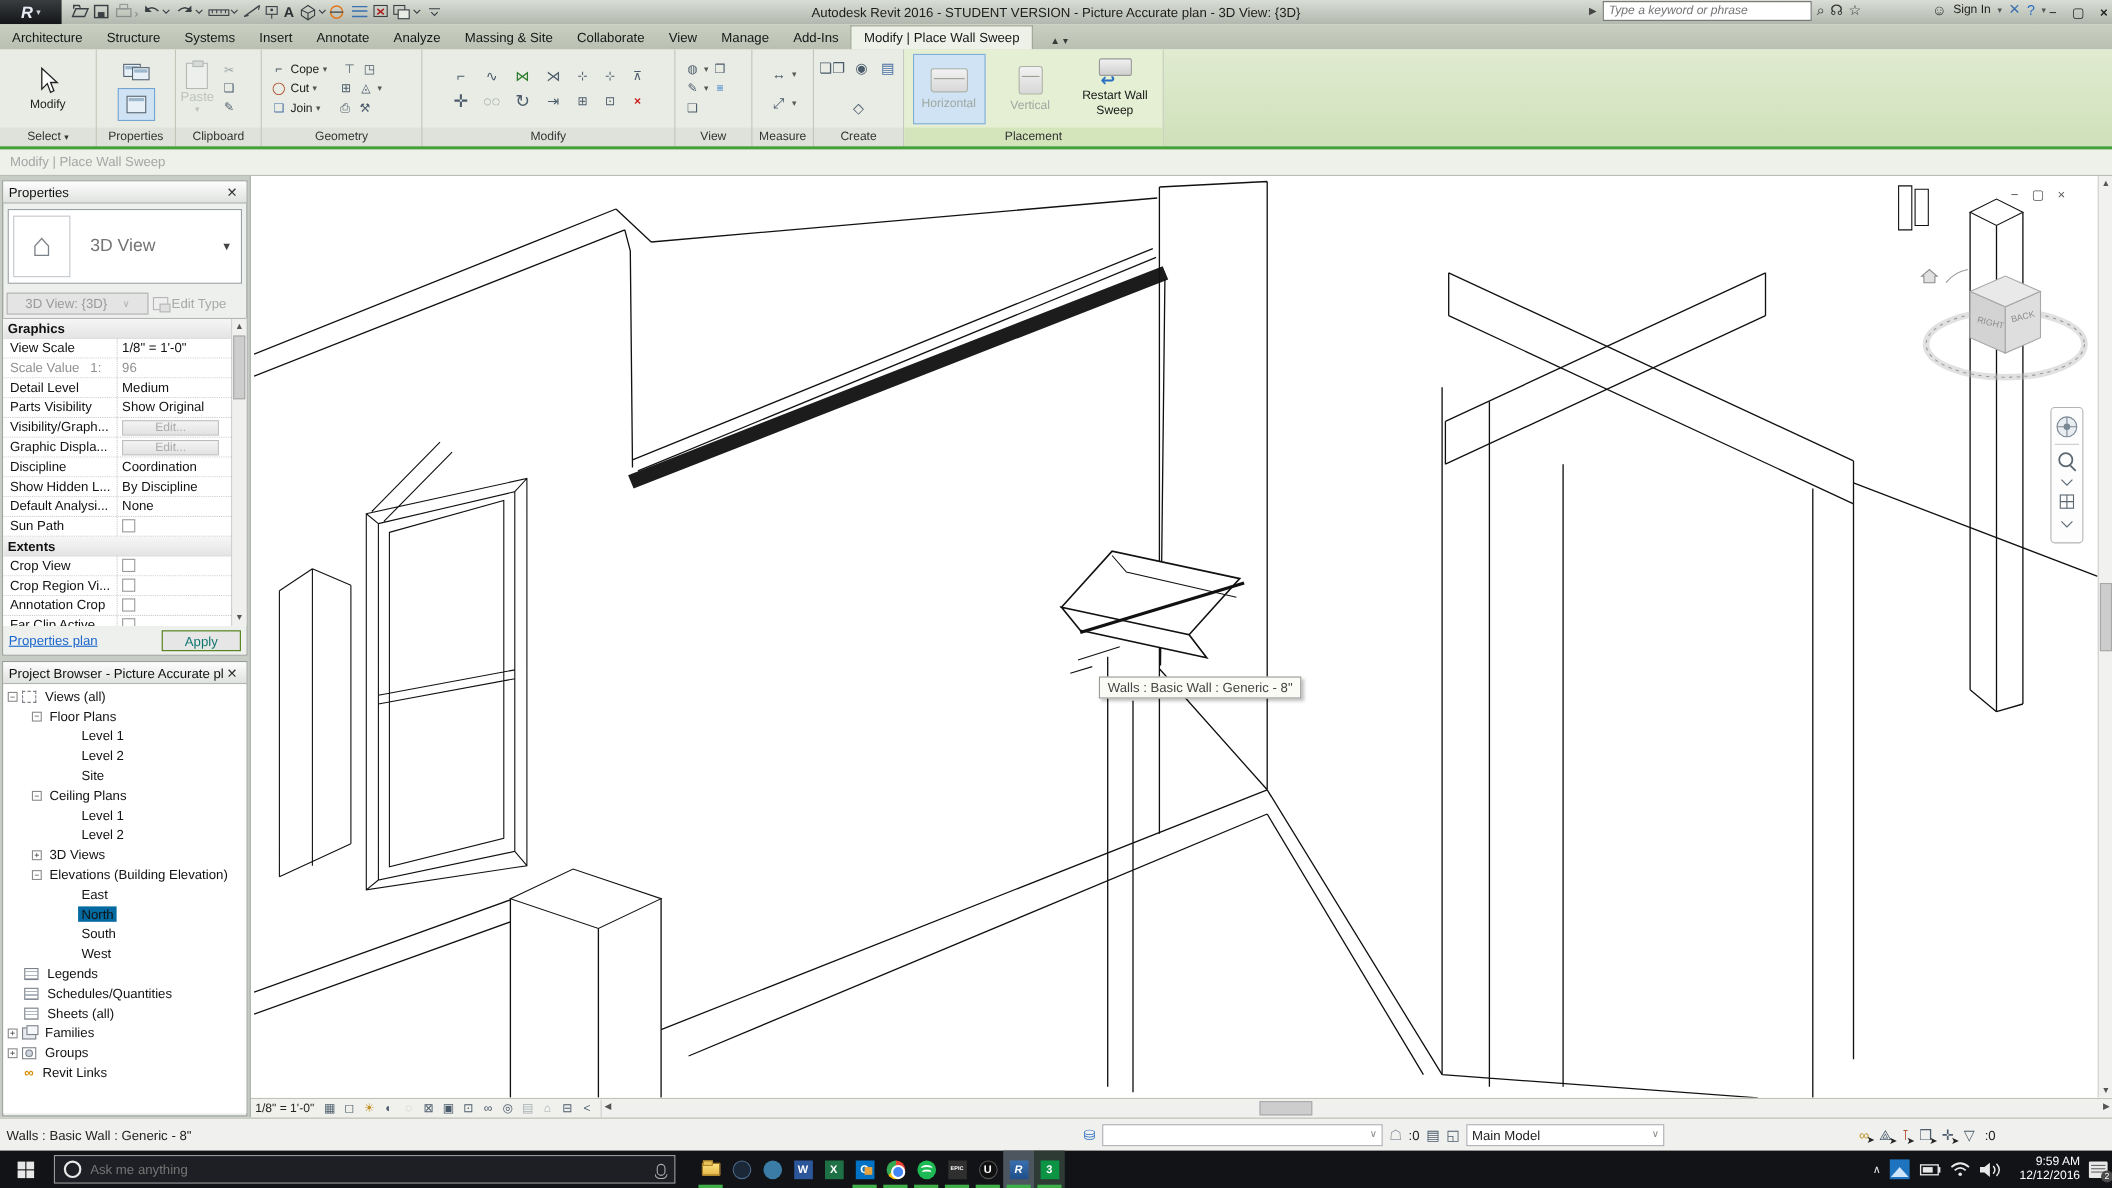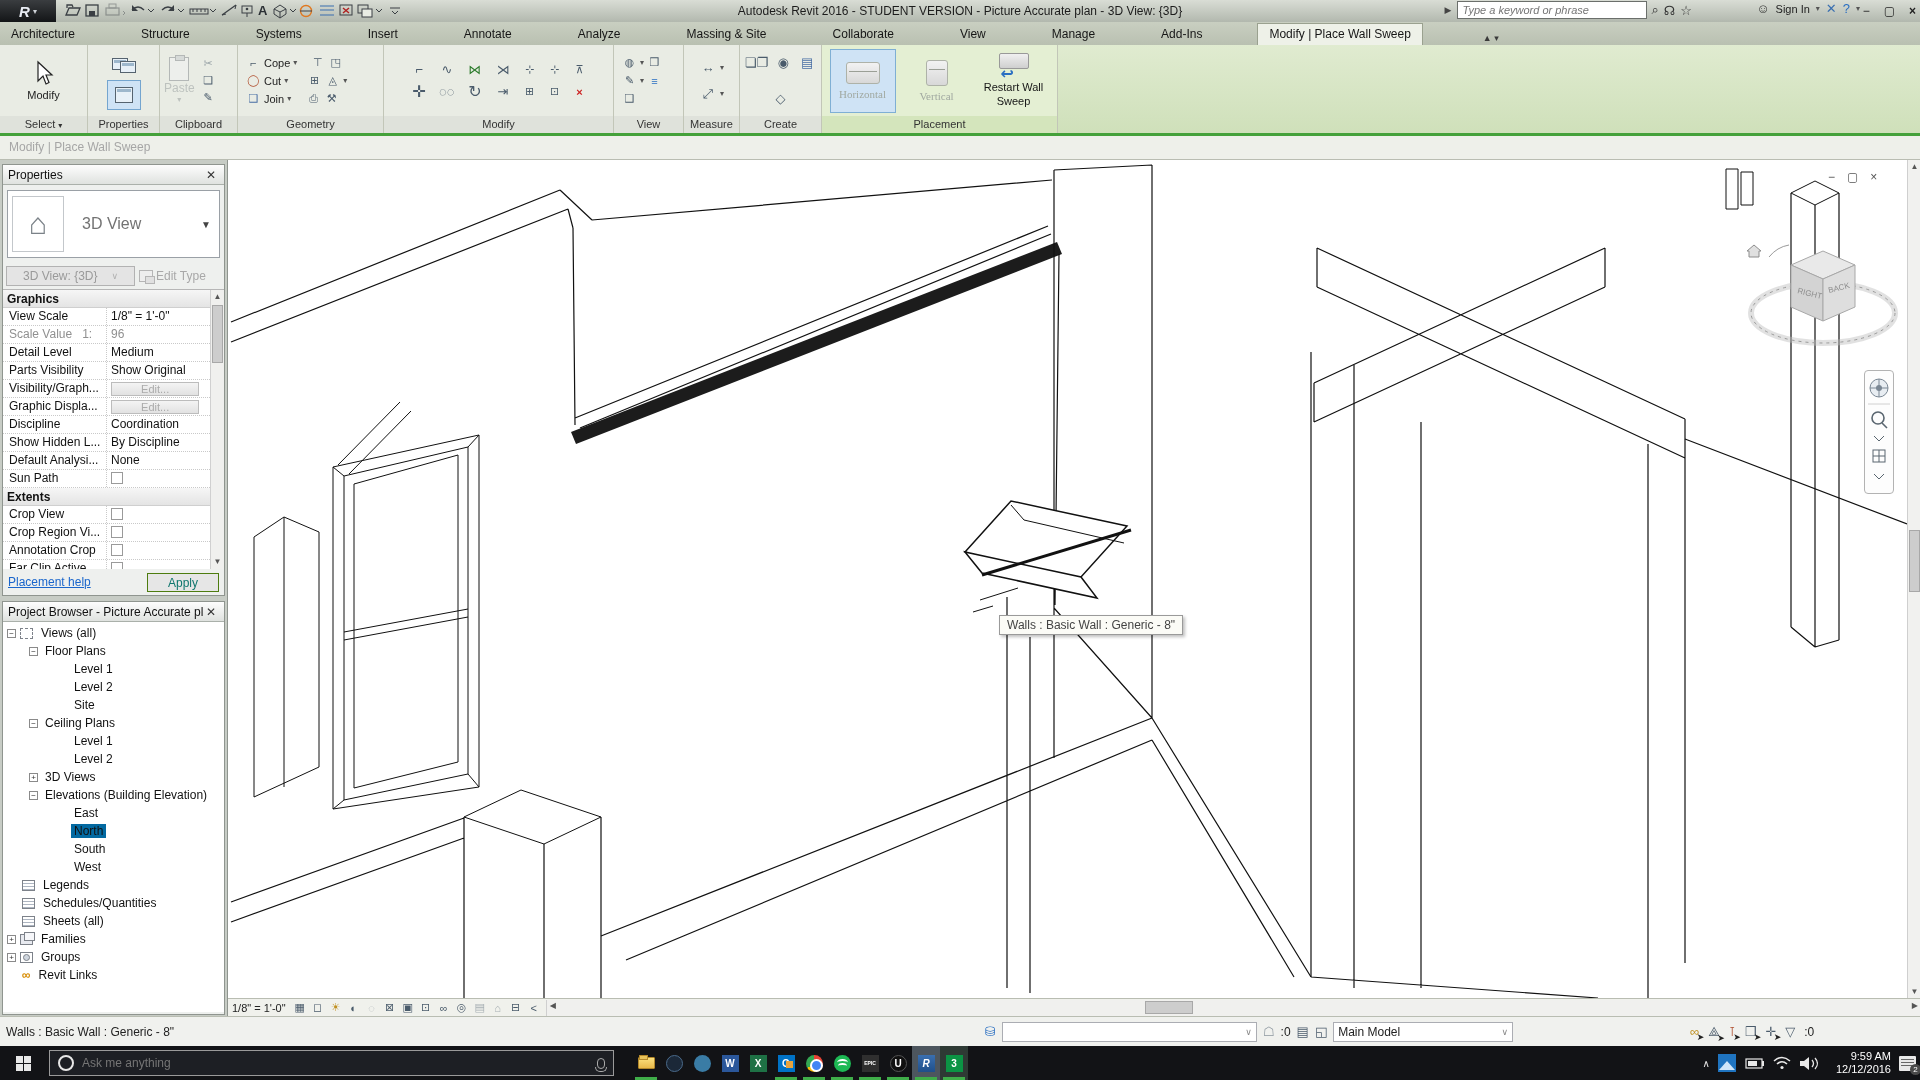--- a/index.html
+++ b/index.html
@@ -23,21 +23,21 @@
     font-style:italic; color:#888; font-size:11px; padding:0 5px;
     font-family:"Liberation Sans",sans-serif; }
   .ic-glyph { font-size:13px; color:#333; }
   .signin-area { position:absolute; right:60px; top:1px; display:flex; align-items:center; gap:6px; }
   .signin-label { font-size:11px; color:#222; }
   .win-controls { position:absolute; right:4px; top:0; display:flex; gap:14px; align-items:center; height:22px; }
   .win-controls span { font-size:12px; color:#222; }
 
   
   .tabrow { position:absolute; top:22px; left:0; width:1920px; height:23px;
-    background:linear-gradient(#c9cfc1,#b9c0b1); display:flex; align-items:flex-end;gap:44px; }
+    background:linear-gradient(#c9cfc1,#b9c0b1); display:flex; align-items:flex-end; }
   .tab { padding:3px 11px 4px; font-size:12px; color:#161616; white-space:nowrap; }
   .tab.active { background:linear-gradient(#f4f6ef,#e6ead f); background:#eef1e8;
     border:1px solid #9aa18f; border-bottom:none; font-weight:normal; }
   .ribbon-toggle { margin-left:10px; padding:2px 6px; color:#3a3a3a; font-size:9px; }
 
   
   .ribbon { position:absolute; top:45px; left:0; width:1920px; height:88px;
     background:#e9ece4; display:flex; }
   .panel { height:88px; border-right:1px solid #c2c6b8; display:flex; flex-direction:column; }
   .panel-body { flex:1; display:flex; align-items:center; padding:2px 4px; gap:2px; }
@@ -64,21 +64,21 @@
   .mini-win::before { content:""; position:absolute; top:1px; left:1px; right:1px; height:3px; background:#9db7cc; }
 
   .paste-big { display:flex; flex-direction:column; align-items:center; opacity:.55;justify-content:space-between; }
   .clipboard-shape { width:20px; height:24px; border:1px solid #8a8f94; background:#f2f3f4; position:relative; }
   .clipboard-shape::before { content:""; position:absolute; top:-3px; left:5px; width:8px; height:4px;
     background:#c8ccd0; border:1px solid #8a8f94; }
 
   .placement-panel { background:#e4efd3; }
   .placement-panel .panel-label { background:#d4e5bc; }
   .pl-btn { width:66px; height:64px; display:flex; flex-direction:column; align-items:center;
-    justify-content:center; gap:4px; border:1px solid transparent;font-family:Liberation Serif, serif; }
+    justify-content:center; gap:4px; border:1px solid transparent; }
   .pl-btn.sel { background:#cfe3f5; border:1px solid #7fafd4; }
   .pl-btn .cap { font-size:11px; color:#a0a8a0; }
   .sweep-ico { width:34px; height:22px; background:linear-gradient(#f2f2f2,#d8d8d8);
     border:1px solid #aeb2a8; border-radius:3px; position:relative; }
   .sweep-ico::after { content:""; position:absolute; left:2px; right:2px; top:8px; height:1px; background:#9b9f96; }
   .restart-btn { width:72px; height:64px; display:flex; flex-direction:column; align-items:center; justify-content:center; gap:2px; }
   .restart-ico { position:relative; width:34px; height:26px; }
   .restart-wall { position:absolute; top:0; left:2px; width:30px; height:16px;
     background:linear-gradient(#f0f0f0,#cfcfcf); border:1px solid #999; border-radius:2px; }
   .restart-arrow { position:absolute; bottom:-4px; left:4px; color:#2a6fc2; font-size:16px; font-weight:bold; }
@@ -620,21 +620,21 @@
             <span class="lab">Far Clip Active</span>
               <span class="val"><span class="cb"></span></span>
           </div>
           <div class="pscroll">
             <span class="ar up">▲</span>
             <span class="thumb"></span>
             <span class="ar dn">▼</span>
           </div>
         </div>
         <div class="pal-footer">
-          <span class="help-link">Placement help</span>
+          <span class="help-link">Properties plan</span>
           <span class="apply-btn">Apply</span>
         </div>
       </div>
 
       <div class="palette browser">
         <div class="pal-header">
           <span class="ttl">Project Browser - Picture Accurate pl...</span>
           <span class="x">✕</span>
         </div>
         <div class="tree">

